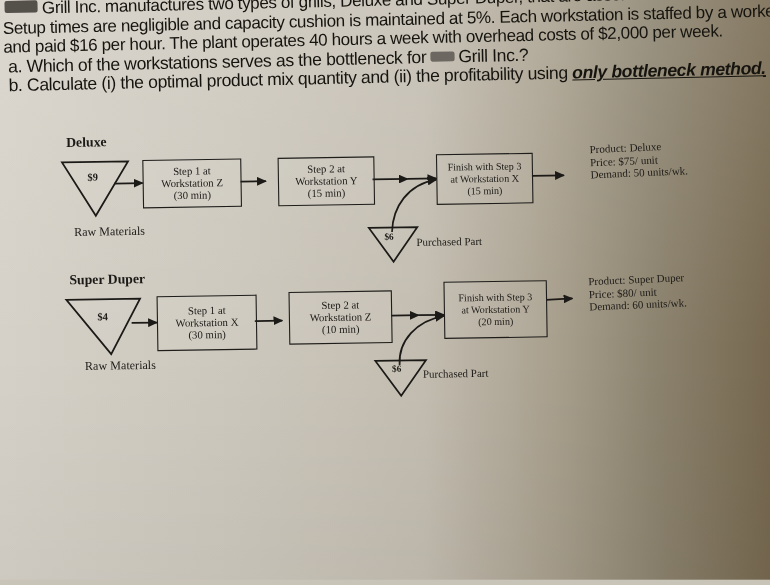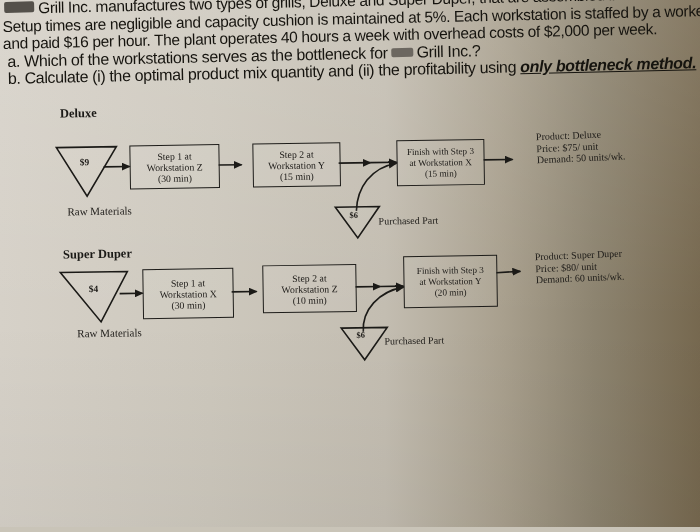--- a/index.html
+++ b/index.html
@@ -78,21 +78,21 @@
         <line x1="119" y1="290" x2="142" y2="290" marker-end="url(#ah)"></line>
         <line x1="231" y1="290" x2="256" y2="290" marker-end="url(#ah)"></line>
         <line x1="355" y1="287" x2="380" y2="287" marker-end="url(#ah)"></line>
         <line x1="380" y1="287" x2="403" y2="287" marker-end="url(#ah)"></line>
         <path d="M362,332 C361,310 378,292 403,288" marker-end="url(#ah)"></path>
         <path d="M340,328 L386,328 L363,360 Z" fill="rgba(255,255,255,0.05)"></path>
         <line x1="496" y1="275" x2="520" y2="274" marker-end="url(#ah)"></line>
       </g>
     </svg>
 
-    <div class="sec-title" style="left:62px; top:102px;">Deluxe</div>
+    <div class="sec-title" style="left:62px; top:118px;">Deluxe</div>
     <div class="tri-text" style="left:81px; top:153px;">$9</div>
     <div class="lbl" style="left:68px; top:201px;">Raw Materials</div>
 
     <div class="box" style="left:131px; top:142px; width:88px; height:42px;">
       <span>Step 1 at</span>
       <span>Workstation Z</span>
       <span>(30 min)</span>
     </div>
     <div class="box" style="left:254px; top:142px; width:86px; height:42px;">
       <span>Step 2 at</span>

